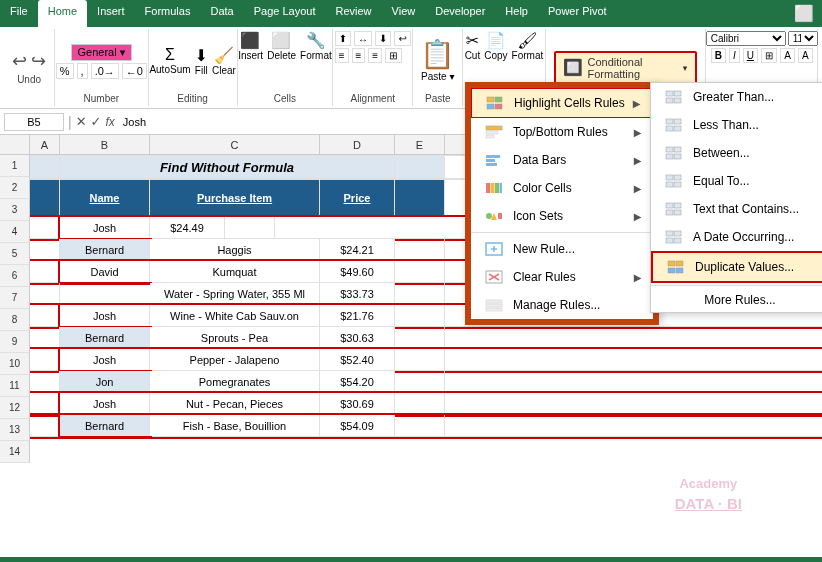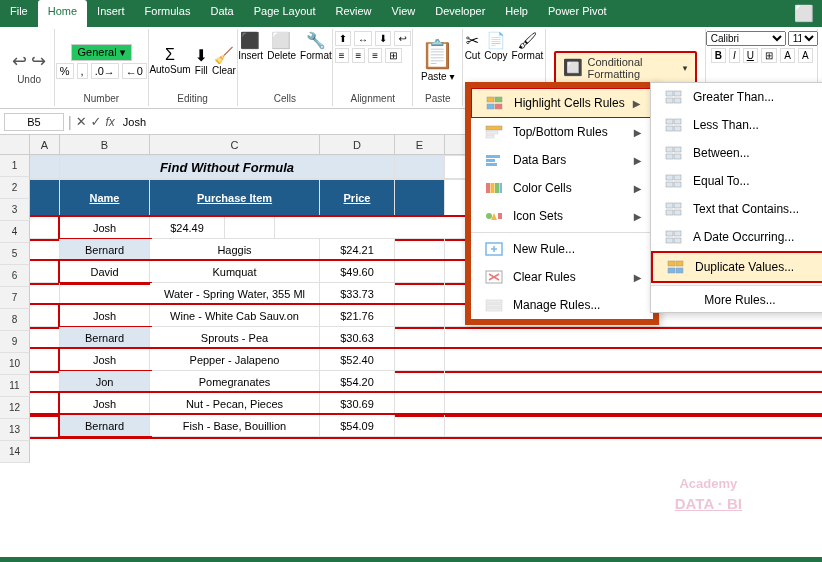--- a/index.html
+++ b/index.html
@@ -92,21 +92,21 @@
   <div class="undo-area">
     <div class="undo-btns">
       <span class="undo-btn" title="Undo">↩</span>
       <span class="undo-btn" title="Redo">↪</span>
     </div>
     <span class="ribbon-group-label">Undo</span>
   </div>
 
   <div class="ribbon-group">
     <div style="display:flex;flex-direction:column;align-items:center;gap:2px;flex:1;justify-content:center;">
-      <div style="background:#22c55e;border:1px solid #ccc;padding:1px 6px;font-size:11px;cursor:pointer;">General ▾</div>
+      <div style="background:#ec4899;border:1px solid #ccc;padding:1px 6px;font-size:11px;cursor:pointer;">General ▾</div>
       <div style="display:flex;gap:3px;font-size:11px;">
         <span style="cursor:pointer;padding:1px 3px;border:1px solid #ddd;">%</span>
         <span style="cursor:pointer;padding:1px 3px;border:1px solid #ddd;">,</span>
         <span style="cursor:pointer;padding:1px 3px;border:1px solid #ddd;">.0→</span>
         <span style="cursor:pointer;padding:1px 3px;border:1px solid #ddd;">←0</span>
       </div>
     </div>
     <span class="ribbon-group-label">Number</span>
   </div>
 

